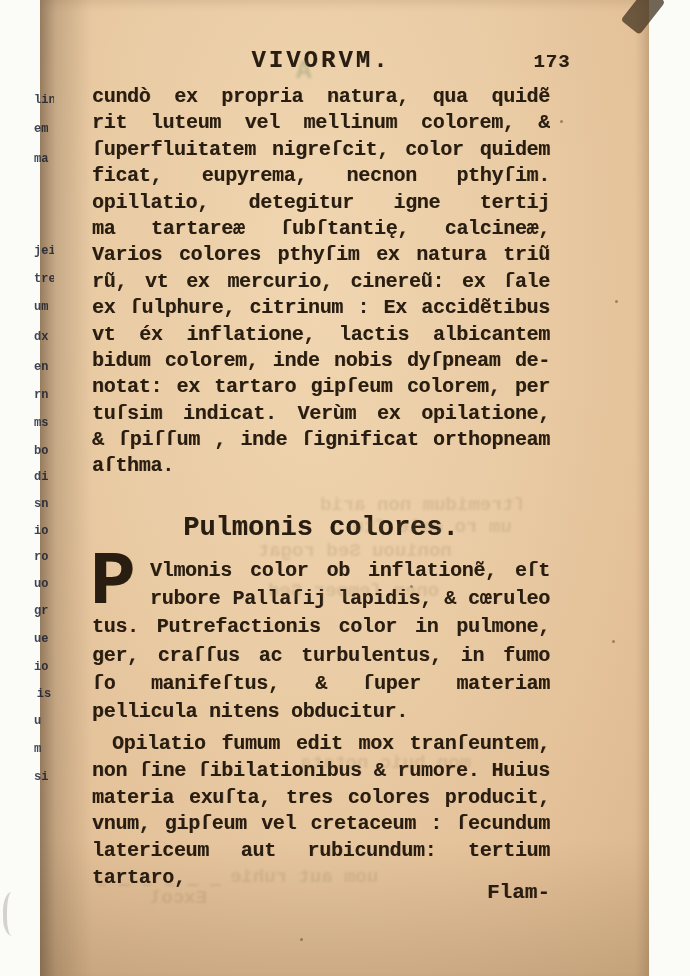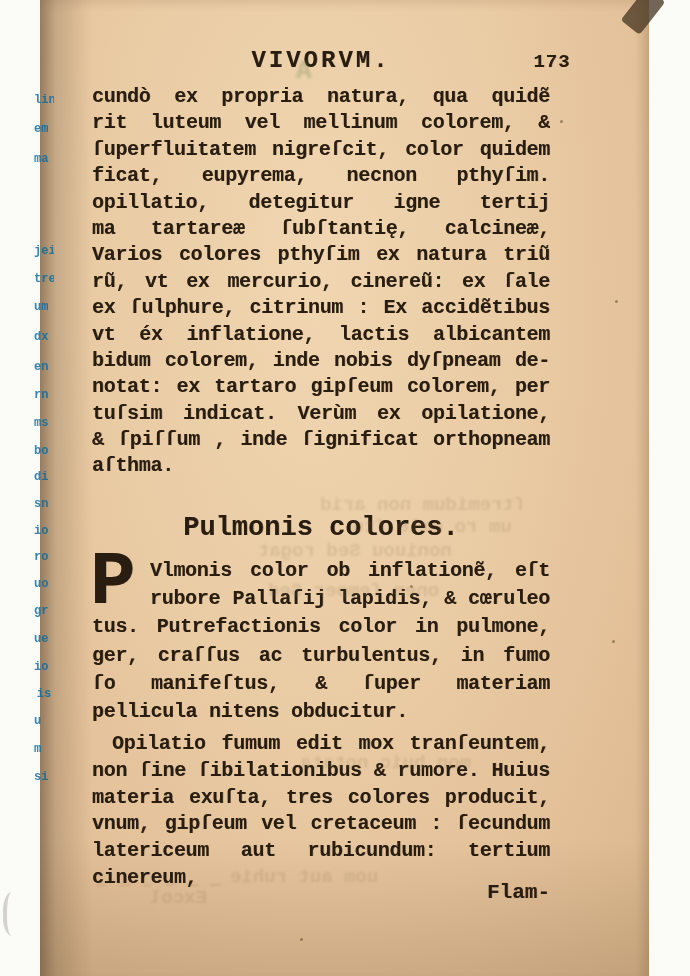--- a/index.html
+++ b/index.html
@@ -35,21 +35,21 @@
   #para2 .line{height:28.2px;line-height:28.2px;}
   #para2 .ind{padding-left:58px;}
   .drop-cap{position:absolute;left:-2px;top:-4px;font-size:76px;line-height:60px;
     font-weight:bold;}
   #para3{top:731px;}
   #para3 .line{height:26.8px;line-height:26.8px;}
   #para3 .line:first-child{text-indent:20px;}
   #catchword{top:881px;text-align:right;font-size:21px;font-weight:bold;}
   
   .margin-frag{position:absolute;left:34px;width:20px;overflow:hidden;
-    font-size:12px;font-weight:bold;color:#0369a1;opacity:.8;line-height:14px;}
+    font-size:12px;font-weight:bold;color:#0f172a;opacity:.8;line-height:14px;}
   
   .ghost{position:absolute;font-size:19px;font-weight:bold;color:#8d734e;
     opacity:.20;filter:blur(1.1px);white-space:nowrap;}
   .ghost.mir{transform:scaleX(-1);}
   .ghost.green{color:#7e8f5e;font-size:26px;opacity:.4;filter:blur(1.4px);}
 </style>
 </head>
 <body>
 
 <div class="scan">
@@ -87,21 +87,21 @@
       <div class="line ink">ſo manifeſtus, &amp; ſuper materiam aduſtam,</div>
       <div class="line ink noj">pellicula nitens obducitur.</div>
     </div>
 
     <div class="tblock" id="para3">
       <div class="line ink">Opilatio fumum edit mox tranſeuntem,</div>
       <div class="line ink">non ſine ſibilationibus &amp; rumore.  Huius</div>
       <div class="line ink">materia exuſta, tres colores producit, album</div>
       <div class="line ink">vnum, gipſeum vel cretaceum : ſecundum</div>
       <div class="line ink">latericeum aut rubicundum: tertium autem,</div>
-      <div class="line ink noj">cinereum,</div>
+      <div class="line ink noj">tartaro,</div>
     </div>
 
     <div class="tblock ink" id="catchword">Flam-</div>
 
     <div class="corner-mark"></div>
     <div class="speck" style="left:290px;top:95px"></div>
     <div class="speck" style="left:520px;top:120px"></div>
     <div class="speck" style="left:575px;top:300px"></div>
     <div class="speck" style="left:370px;top:585px"></div>
     <div class="speck" style="left:260px;top:938px"></div>

